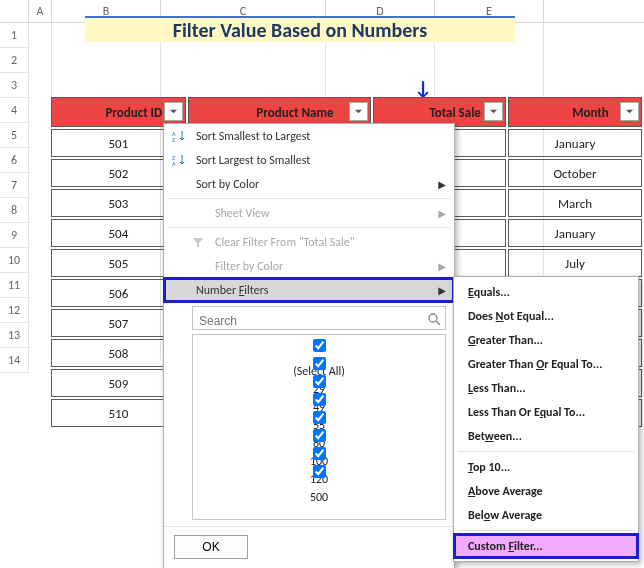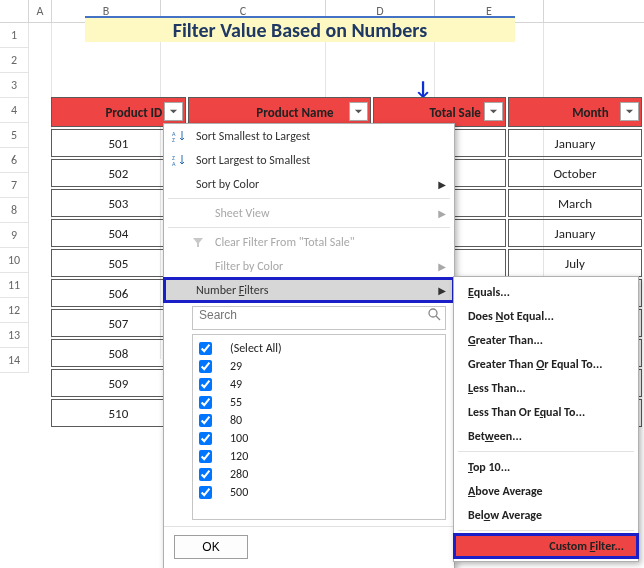--- a/index.html
+++ b/index.html
@@ -83,51 +83,51 @@
   }
   .menu-item.disabled { color:#a8a8a8;margin-left:19px; }
   .menu-icon { width:18px; display:flex; justify-content:center; }
   .menu-sep { height:1px; background:#e2e2e2; margin:2px 4px; }
   .menu-item.hover { background:#d7d7d7; }
   .menu-item .arrow { margin-left:auto; font-size:10px; }
   .menu-highlight { outline:3px solid #1b1fc7; outline-offset:-2px; }
 
   .search-box {
     margin:4px 8px 4px 28px; height:22px; border:1px solid #c5c5c5;
-    display:flex; align-items:flex-start; padding:0 4px;
+    display:flex; align-items:flex-end; padding:0 4px;
   }
   .search-box input {
     flex:1; border:none; outline:none; font-size:12px; color:#888;
     background:transparent;
   }
   .search-box svg { width:14px; height:14px; }
 
   .check-list {
     margin:0 8px 6px 28px; height:176px; border:1px solid #c5c5c5;
     overflow:auto; padding:4px 6px; font-size:12px;
   }
-  .check-row { display:flex; align-items:center; gap:18px; height:18px; }
+  .check-row { display:flex; align-items:center; gap:12px; height:18px;flex-direction:column; }
   .check-row input { margin:0; }
 
   .menu-buttons {
     display:flex; justify-content:flex-end; gap:10px;
     padding:8px 10px 10px; border-top:1px solid #e2e2e2;flex-direction:column;
   }
   .menu-buttons button {
     width:74px; height:24px; background:#fdfdfd; border:1px solid #9e9e9e;
     font-size:12px; cursor:pointer;
   }
 
   .submenu {
     position:absolute; left:453px; top:276px; width:184px;
     background:#fff; border:1px solid #b0b0b0; box-shadow:2px 2px 6px rgba(0,0,0,0.3);
     font-size:12px; z-index:6; padding:3px 0;font-weight:bold;
   }
   .sub-item { height:24px; line-height:24px; padding:0 14px; color:#222; }
-  .sub-item.hover { background:#ef4444;text-align:right; }
+  .sub-item.hover { background:#f0abfc; }
   .sub-sep { height:1px; background:#e2e2e2; margin:3px 4px; }
   .sub-highlight { outline:3px solid #1b1fc7; outline-offset:-2px; }
 
   .watermark {
     position:absolute; right:6px; bottom:4px; font-size:11px; color:#b7b7b7;
   }
   u.hot { text-decoration:underline; }
 </style>
 </head>
 <body>
@@ -447,24 +447,20 @@
     <div class="check-row">
         <input type="checkbox" checked="" style="">
         <span>100</span>
       </div>
     <div class="check-row">
         <input type="checkbox" checked="" style="">
         <span>120</span>
       </div>
     <div class="check-row">
         <input type="checkbox" checked="" style="">
-        <span>280</span>
-      </div>
-    <div class="check-row">
-        <input type="checkbox" checked="" style="">
         <span>500</span>
       </div>
   </div>
   <div class="menu-buttons">
     <button>OK</button>
     <button>Average</button>
   </div>
 </div>
 
 <div class="submenu">

